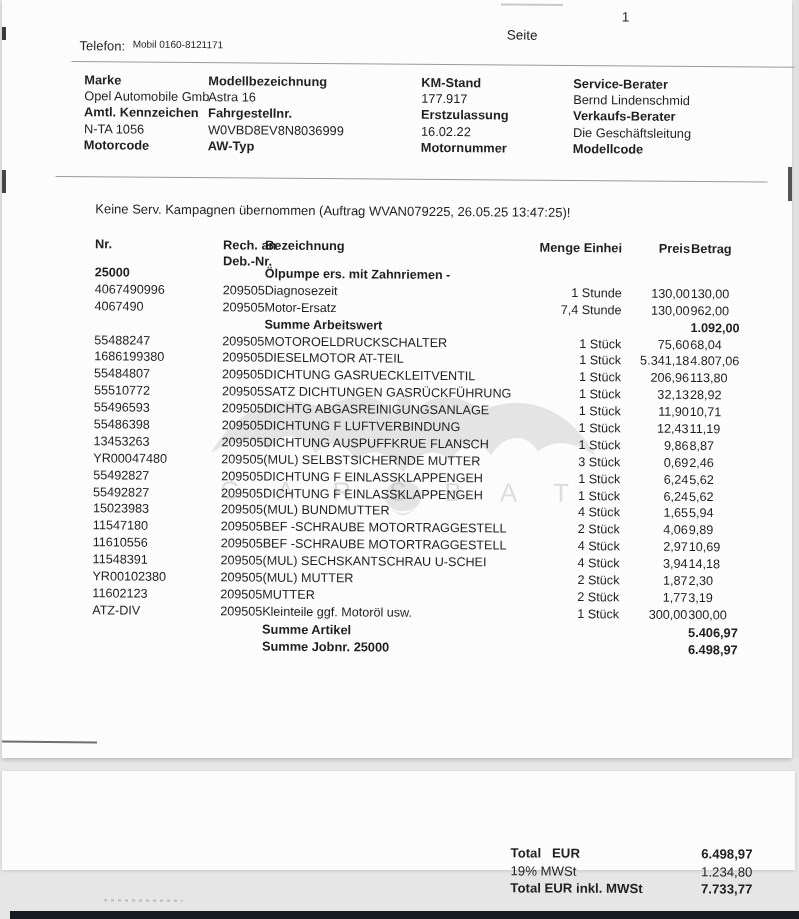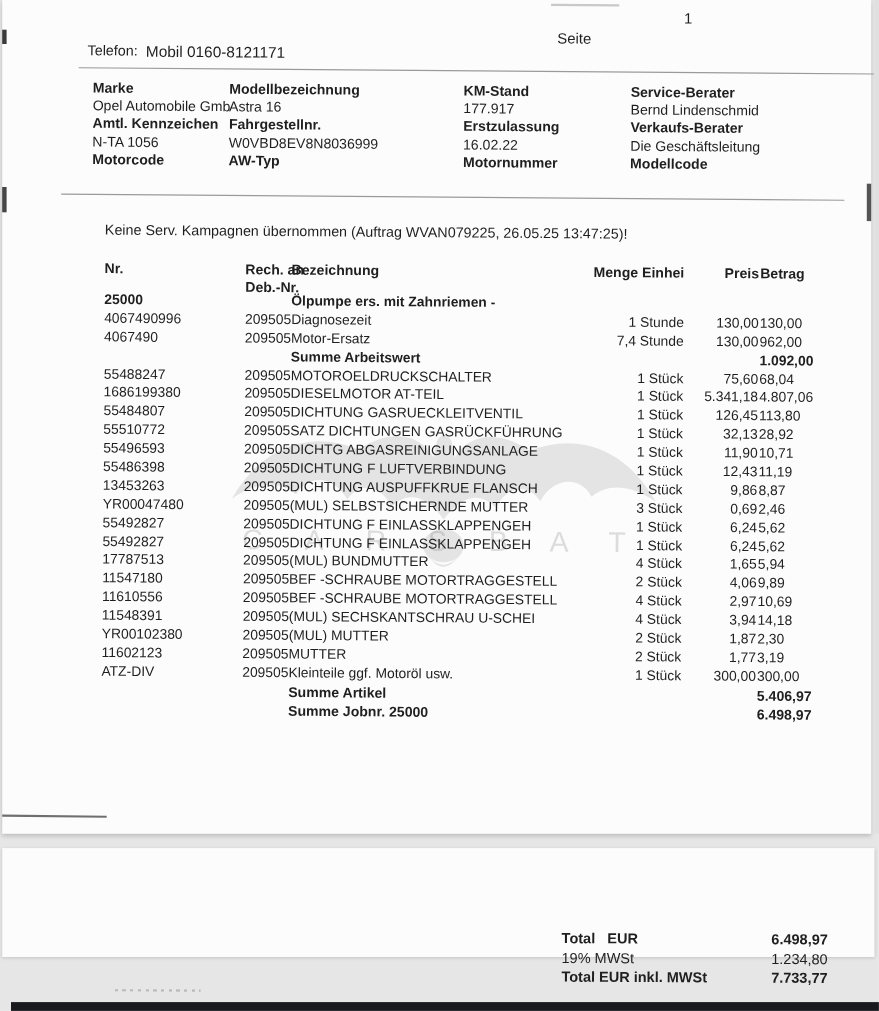--- a/index.html
+++ b/index.html
@@ -73,21 +73,21 @@
     </div>
     <div id="wm-letters">CARSBAT</div>
 
     <div class="content">
 
       <span class="abs" style="left:505px;top:4px;font-size:13.5px;margin-top:20px;">Seite</span>
       <span class="abs" style="left:620px;top:5px;font-size:13.5px;">1</span>
       <div class="artifact" style="left:499px;top:0;width:62px;height:2px;background:#c9c9c9;"></div>
 
       <span class="abs" style="left:78px;top:38px;font-size:13px;">Telefon:</span>
-      <span class="abs" style="left:131px;top:38px;font-size:14px;">Mobil 0160-8121171</span>
+      <span class="abs" style="left:131px;top:38px;font-size:10px;">Mobil 0160-8121171</span>
 
       <div class="hr" style="left:70px;top:61px;width:723px;"></div>
 
       <div class="vcol" style="left:83px;">
         <span class="vlabel">Marke</span>
         <span class="vval">Opel Automobile Gmb</span>
         <span class="vlabel">Amtl. Kennzeichen</span>
         <span class="vval">N-TA 1056</span>
         <span class="vlabel">Motorcode</span>
         <span class="vval"></span>
@@ -179,21 +179,21 @@
           <span class="c bez">DIESELMOTOR AT-TEIL</span>
           <span class="c menge">1 Stück</span>
           <span class="c preis">5.341,18</span>
           <span class="c betrag">4.807,06</span>
         </div>
           <div class="tr">
           <span class="c nr">55484807</span>
           <span class="c deb">209505</span>
           <span class="c bez">DICHTUNG GASRUECKLEITVENTIL</span>
           <span class="c menge">1 Stück</span>
-          <span class="c preis">126,45</span>
+          <span class="c preis">206,96</span>
           <span class="c betrag">113,80</span>
         </div>
           <div class="tr">
           <span class="c nr">55510772</span>
           <span class="c deb">209505</span>
           <span class="c bez">SATZ DICHTUNGEN GASRÜCKFÜHRUNG</span>
           <span class="c menge">1 Stück</span>
           <span class="c preis">32,13</span>
           <span class="c betrag">28,92</span>
         </div>
@@ -239,21 +239,21 @@
         </div>
           <div class="tr">
           <span class="c nr">55492827</span>
           <span class="c deb">209505</span>
           <span class="c bez">DICHTUNG F EINLASSKLAPPENGEH</span>
           <span class="c menge">1 Stück</span>
           <span class="c preis">6,24</span>
           <span class="c betrag">5,62</span>
         </div>
           <div class="tr">
-          <span class="c nr">17787513</span>
+          <span class="c nr">15023983</span>
           <span class="c deb">209505</span>
           <span class="c bez">(MUL) BUNDMUTTER</span>
           <span class="c menge">4 Stück</span>
           <span class="c preis">1,65</span>
           <span class="c betrag">5,94</span>
         </div>
           <div class="tr">
           <span class="c nr">11547180</span>
           <span class="c deb">209505</span>
           <span class="c bez">BEF -SCHRAUBE MOTORTRAGGESTELL</span>

